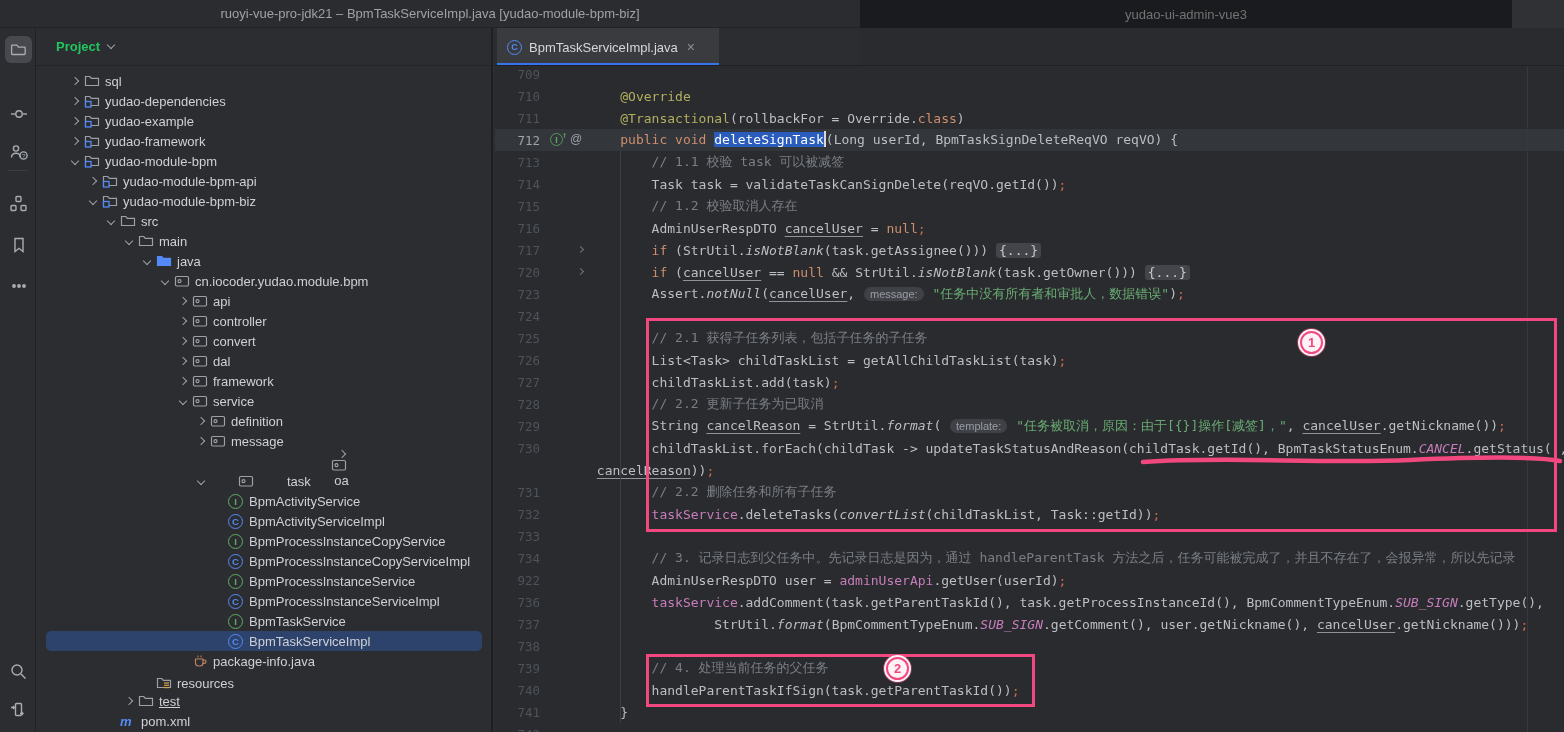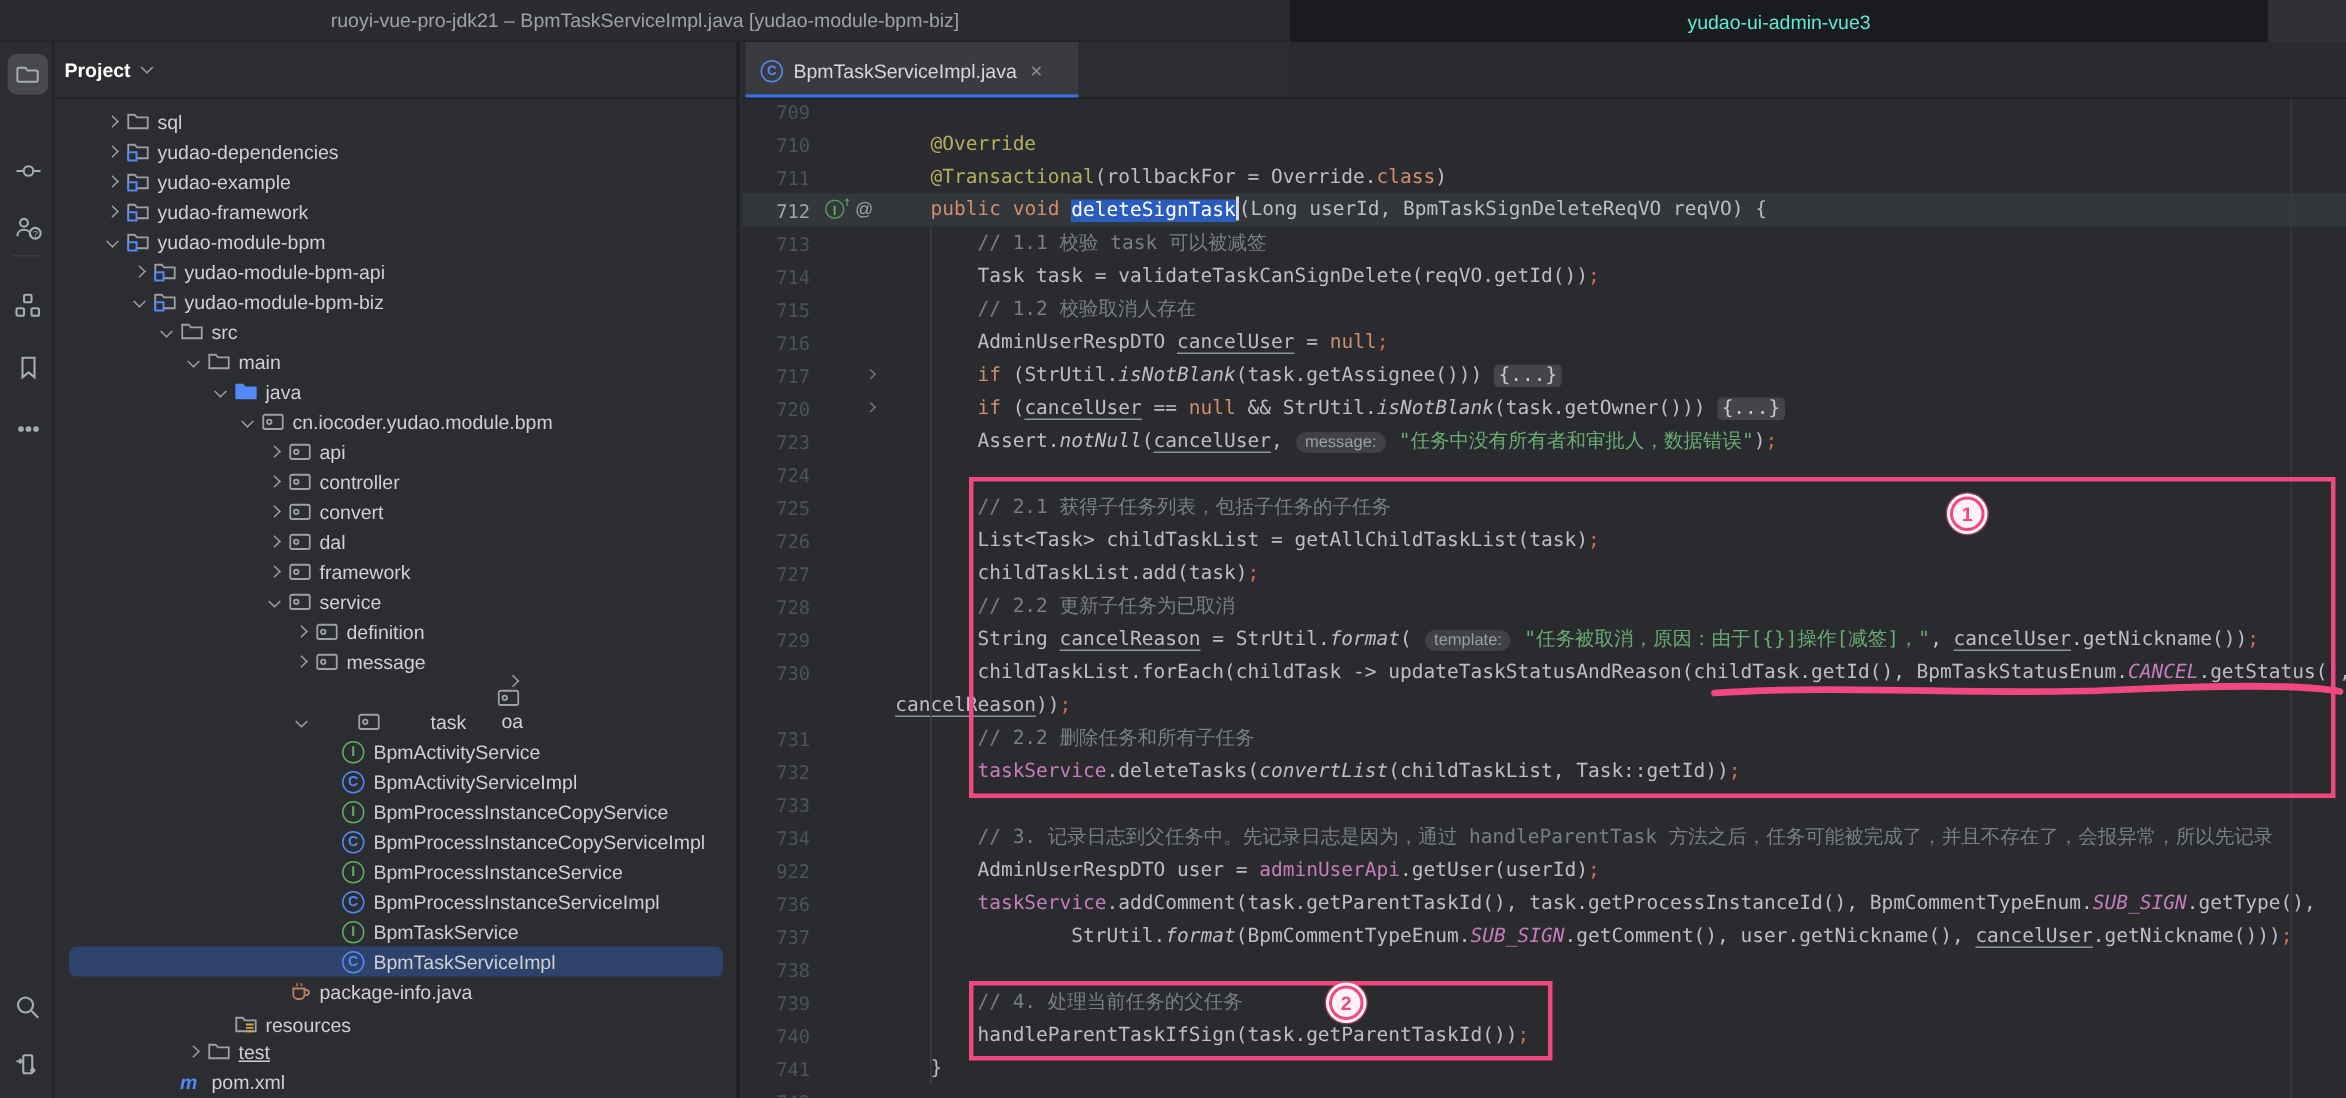--- a/index.html
+++ b/index.html
@@ -6,40 +6,40 @@
   html,body { width:1564px; height:732px; overflow:hidden; background:#1e1f22;
     font-family:"Liberation Sans", sans-serif; }
   #app { position:relative; width:1564px; height:732px; background:#2b2d30; }
 
   
   #titlebar-left { position:absolute; left:0; top:0; width:860px; height:28px;
     background:#2a2c2f; display:flex; align-items:center; justify-content:center;
     color:#9fa2a7; font-size:13px; border-bottom:1px solid #232427; }
   #titlebar-right { position:absolute; left:860px; top:0; width:652px; height:29px;
     background:#1a1b1e; display:flex; align-items:center; justify-content:center;
-    color:#5eead4; font-size:13px; }
+    color:#737373; font-size:13px; }
   #titlebar-corner { position:absolute; left:1512px; top:0; width:52px; height:29px; background:#2f3134; }
   #backwindow-strip { position:absolute; left:860px; top:29px; width:704px; height:37px;
     background:#37383c; border-bottom:1px solid #1e1f22; }
 
   
   #activity-bar { position:absolute; left:0; top:28px; width:36px; height:704px;
     background:#2b2d30; border-right:1px solid #212225; }
   .act-btn { position:absolute; left:5px; width:27px; height:27px; border-radius:6px;
     display:flex; align-items:center; justify-content:center; }
   .act-btn.active { background:#47494e; }
   .act-btn svg { stroke:#a8adb4; fill:none; stroke-width:1.4; }
   .act-divider { position:absolute; left:8px; width:20px; height:1px; background:#3a3c40; }
 
   
   #project-panel { position:absolute; left:36px; top:28px; width:457px; height:704px;
     background:#2b2d30; border-right:2px solid #1e1f22; }
   #project-header { position:absolute; left:0; top:0; width:100%; height:38px;
     display:flex; align-items:center; border-bottom:1px solid #232427; }
-  #project-title { margin-left:7px; color:#ffffff; font-size:13px; font-weight:bold; }
+  #project-title { margin-left:20px; color:#22c55e; font-size:13px; font-weight:bold; }
   .chev { display:inline-block; width:6px; height:6px;
     border-right:1.4px solid #9da0a6; border-bottom:1.4px solid #9da0a6; }
   .chev.right { transform:rotate(-45deg); }
   .chev.down  { transform:rotate(45deg); }
   #project-header .chev { margin-left:8px; margin-top:-3px; }
   #tree { position:absolute; left:0; top:43px; width:100%; }
   .tree-row { position:relative; height:20px; display:flex; align-items:center;
     color:#ced0d6; font-size:13px; white-space:nowrap; }
   .tree-row.selected::before { content:""; position:absolute; left:10px; right:9px; top:0; bottom:0;
     background:#2d436b; border-radius:5px; }

